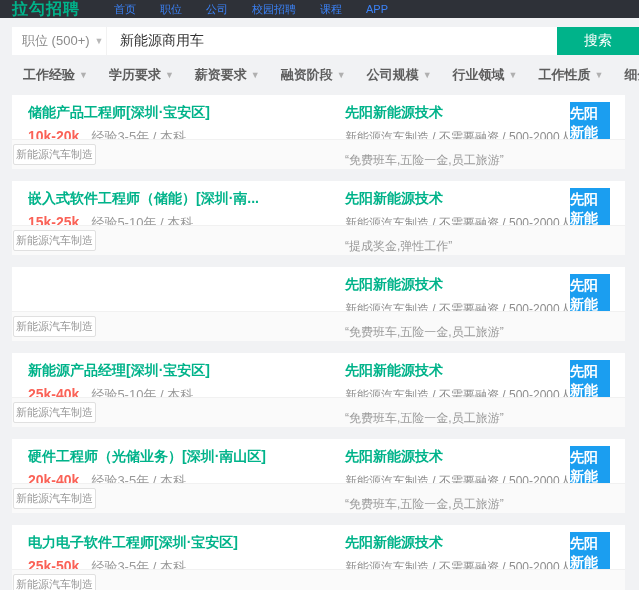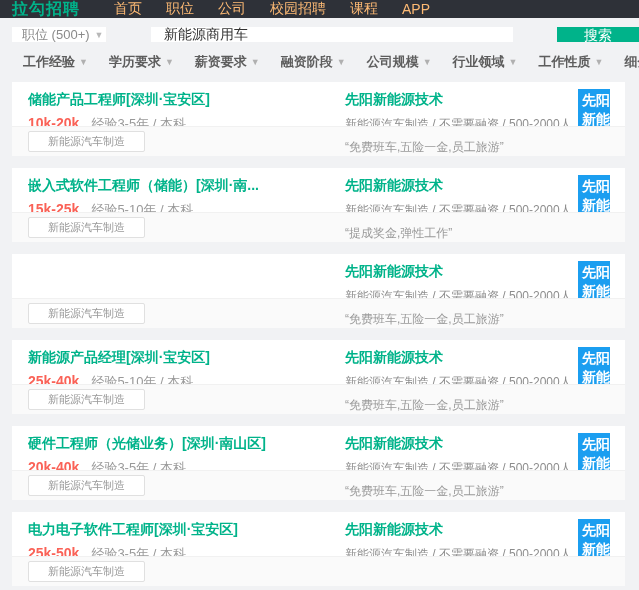--- a/index.html
+++ b/index.html
@@ -2,48 +2,48 @@
 <html><head>
 <meta charset="utf-8">
 <style>
   * { margin:0; padding:0; box-sizing:border-box; }
   html,body { width:639px; height:590px; overflow:hidden; }
   body { background:#f1f2f4; font-family:"Liberation Sans","DejaVu Sans",sans-serif; }
 
   
   .navbar { height:18px; background:#2e3138; display:flex; align-items:center; padding-left:12px; }
   .brand { color:#00b38a; font-size:16px; font-weight:700; letter-spacing:1px; margin-right:22px; cursor:pointer; }
-  .nav-item { color:#fdba74; font-size:14px; padding:0 12px; cursor:pointer; }
+  .nav-item { color:#3b82f6; font-size:11px; padding:0 12px; cursor:pointer; }
 
   
   .search-section { padding:9px 0 0 12px; }
-  .search-bar { display:flex; height:15px; width:627px;gap:44px; }
+  .search-bar { display:flex; height:28px; width:627px; }
   .search-select { width:95px; background:#fff; display:flex; align-items:center; padding-left:10px; color:#8a8a8a; font-size:13px; border-right:1px solid #f2f2f2; cursor:pointer; }
   .search-select .caret { color:#b8b8b8; font-size:9px; margin-left:5px; }
   .search-input { flex:1; border:none; outline:none; background:#fff; padding-left:13px; font-size:14px; color:#333; font-family:inherit; }
   .search-button { width:82px; border:none; background:#00b38a; color:#fff; font-size:14px; cursor:pointer; font-family:inherit; }
 
   
   .filter-bar { display:flex; align-items:center; padding:11px 12px 9px 23px; }
   .filter-item { display:flex; align-items:center; font-size:13px; font-weight:700; color:#5d5d5d; margin-right:21px; cursor:pointer; white-space:nowrap; }
   .filter-item .caret { color:#b0b0b0; font-size:9px; margin-left:4px; font-weight:400; }
 
   
   .job-list { padding:2px 14px 0 12px; }
   .card { position:relative; background:#fff; height:74px; margin-bottom:12px; }
   .card-top { padding:9px 16px 0; }
   .job-title { font-size:14px; font-weight:700; color:#00b38a; cursor:pointer; max-width:300px; white-space:nowrap; overflow:hidden; }
   .salary-line { margin-top:6px; font-size:13px; color:#999; }
   .salary { color:#fa6257; font-size:14px; font-weight:700; margin-right:12px; }
   .company-col { position:absolute; left:333px; top:9px; }
   .company-name { font-size:14px; font-weight:700; color:#00b38a; cursor:pointer; }
   .company-info { margin-top:7px; font-size:12px; color:#8d8d8d; }
-  .logo-box { position:absolute; right:15px; top:7px; width:32px; height:42px; background:#1b9ef0; color:#fff; text-align:right; font-size:14px; font-weight:700; line-height:19px; padding-top:2px; cursor:pointer; }
+  .logo-box { position:absolute; right:15px; top:7px; width:40px; height:42px; background:#1b9ef0; color:#fff; text-align:left; font-size:14px; font-weight:700; line-height:19px; padding-top:2px; cursor:pointer; }
   .card-bot { position:absolute; left:0; right:0; bottom:0; height:30px; background:#fafafa; border-top:1px solid #f1f1f1; display:flex; align-items:center; }
-  .tag { margin-left:16px; font-size:11px; color:#9a9a9a; border:1px solid #e0e0e0; border-radius:2px; padding:2px 19px; background:#fff; cursor:pointer; }
+  .tag { margin-left:1px; font-size:11px; color:#9a9a9a; border:1px solid #e0e0e0; border-radius:2px; padding:2px 2px; background:#fff; cursor:pointer; }
   .tag:empty { display:none; }
   .quote { position:absolute; left:333px; font-size:12px; color:#999;margin-top:12px; }
 </style>
 </head>
 <body>
 
 <div class="navbar">
   <div class="brand">拉勾招聘</div>
   <div class="nav-item">首页</div>
   <div class="nav-item">职位</div>

